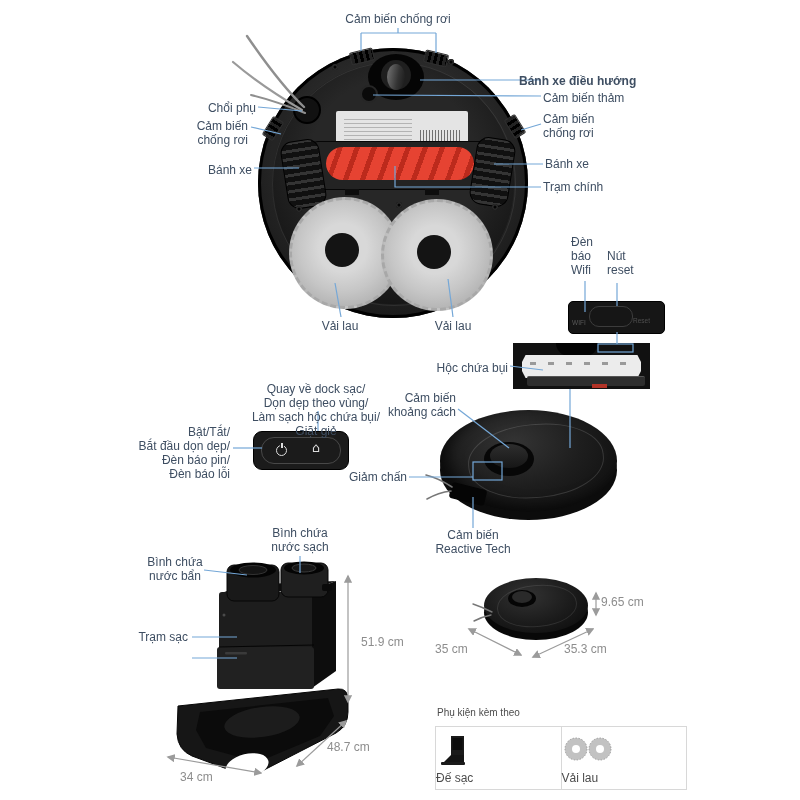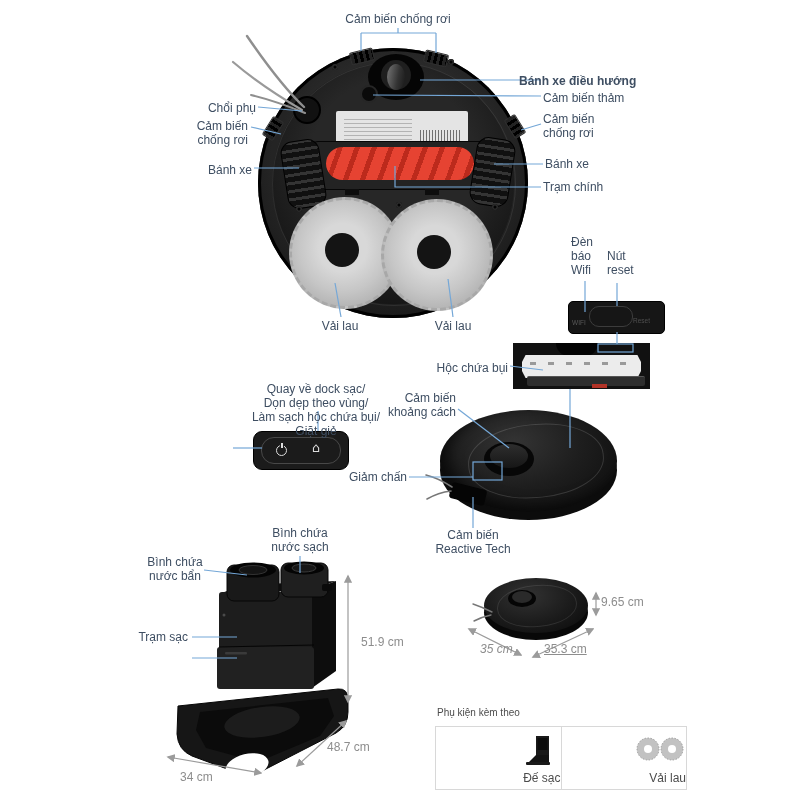--- a/index.html
+++ b/index.html
@@ -24,21 +24,21 @@
   .screw{width:6px;height:6px;border-radius:50%;background:#040404;
     box-shadow:inset 0 0 0 1.5px #2c2c2c;z-index:2;}
   .wheel{width:37px;height:66px;border-radius:12px;border:1px solid #000;z-index:2;
     background:repeating-linear-gradient(0deg,#343434 0 3px,#101010 3px 8px);}
   .pad{width:106px;height:106px;border-radius:50%;z-index:3;border:3px dashed #a8a8a8;
     background:radial-gradient(circle at 48% 45%,#d8d8d8 0 30%,#c6c6c6 55%,#ababab 85%,#9a9a9a);}
   .pad-core{width:34px;height:34px;border-radius:50%;background:#141414;z-index:3;}
   
   .tvbody{border-radius:50%;}
   .cell{flex:1;border-left:1px solid #d8d8d8;display:flex;flex-direction:column;
-        align-items:flex-end;justify-content:flex-end;padding-bottom:4px;}
+        align-items:flex-start;justify-content:flex-end;padding-bottom:4px;}
   .cell:first-child{border-left:none;}
   .cell-label{font-size:12px;color:#4c4c4c;}
 </style>
 </head>
 <body>
 
 <div id="stage">
 
   <div class="img rb-body"></div>
   <div class="img abs rb-ring"></div>
@@ -218,33 +218,37 @@
   <div class="lbl" style="left:408px;top:361px;width:100px;text-align:right;">Hộc chứa bụi</div>
   <div class="lbl" style="left:356px;top:391px;width:100px;text-align:right;">Cảm biến
 khoảng cách</div>
   <div class="lbl" style="left:317px;top:470px;width:90px;text-align:right;">Giảm chấn</div>
   <div class="lbl" style="left:413px;top:528px;width:120px;text-align:center;">Cảm biến
 Reactive Tech</div>
   <div class="lbl" style="left:226px;top:352px;width:180px;text-align:center;margin-top:30px;">Quay về dock sạc/
 Dọn dẹp theo vùng/
 Làm sạch hộc chứa bụi/
 Giặt giẻ</div>
+  <div class="lbl" style="left:110px;top:425px;width:120px;text-align:right;">Bật/Tắt/
+Bắt đầu dọn dẹp/
+Đèn báo pin/
+Đèn báo lỗi</div>
 
   <div class="lbl" style="left:250px;top:526px;width:100px;text-align:center;">Bình chứa
 nước sạch</div>
   <div class="lbl" style="left:125px;top:555px;width:100px;text-align:center;">Bình chứa
 nước bẩn</div>
   <div class="lbl" style="left:108px;top:630px;width:80px;text-align:right;">Trạm sạc</div>
   <div class="lbl dim" style="left:353px;top:635px;margin-left:8px;">51.9 cm</div>
   <div class="lbl dim" style="left:327px;top:740px;">48.7 cm</div>
   <div class="lbl dim" style="left:180px;top:770px;">34 cm</div>
 
   <div class="lbl dim" style="left:601px;top:595px;">9.65 cm</div>
-  <div class="lbl dim" style="left:480px;top:642px;font-style:italic;">35 cm</div>
-  <div class="lbl dim" style="left:544px;top:642px;text-decoration:underline;">35.3 cm</div>
+  <div class="lbl dim" style="left:435px;top:642px;">35 cm</div>
+  <div class="lbl dim" style="left:564px;top:642px;">35.3 cm</div>
 
   <div class="lbl acc" style="left:437px;top:706px;font-size:10px;">Phụ kiện kèm theo</div>
   <div class="abs" style="left:435px;top:726px;width:250px;height:62px;border:1px solid #d8d8d8;display:flex;z-index:5;">
     <div class="cell">
       <svg width="40" height="38" viewBox="0 0 40 38">
         <rect x="15" y="3" width="13" height="21" fill="#1a1a1a"></rect>
         <rect x="16.5" y="5" width="10" height="12" fill="#0c0c0c"></rect>
         <polygon points="6,31 15,22 28,22 28,31" fill="#141414"></polygon>
         <rect x="5" y="29" width="24" height="3" rx="1" fill="#1a1a1a"></rect>
       </svg>

